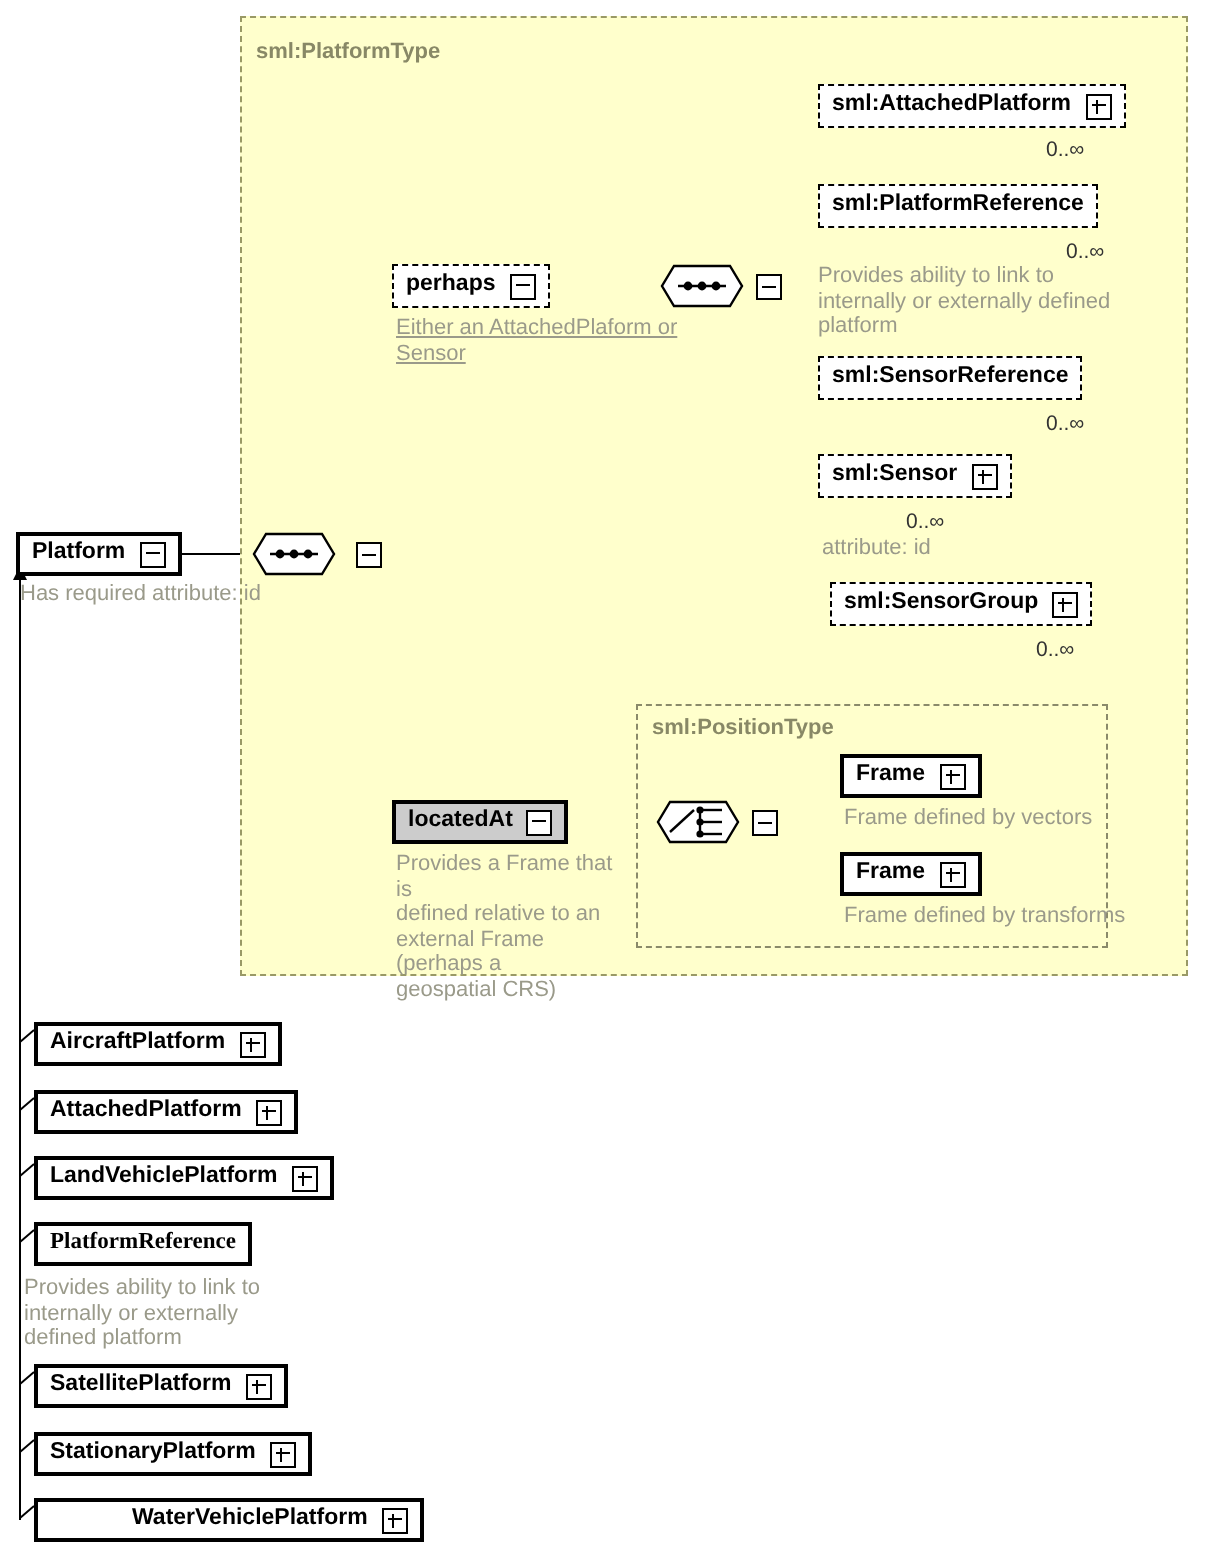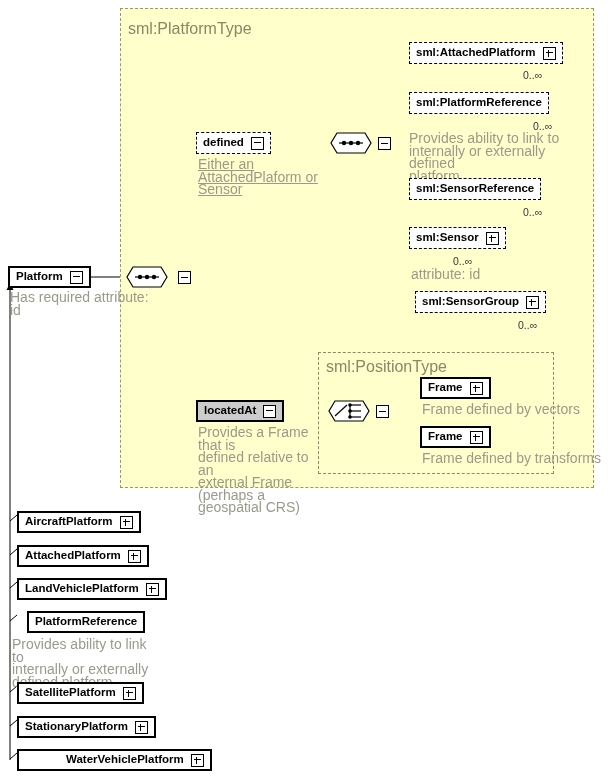--- a/index.html
+++ b/index.html
@@ -34,22 +34,22 @@
     background: #ffffcc;
     border: 1px dashed #999966;
     box-sizing: border-box;
   }
   .typebox.inner {
     background: #ffffcc;
     border: 1px dashed #8a8a6a;
   }
   .typebox-label {
     position: absolute;
-    font-size: 16px;
-    font-weight: normal;
+    font-size: 11px;
+    font-weight: bold;
     color: #888866;
     white-space: nowrap;
   }
 
   
   .node {
     position: absolute;
     box-sizing: border-box;
     height: 22px;
     display: flex;
@@ -128,21 +128,21 @@
     content: "";
     position: absolute;
     left: 2px; top: 5px;
     width: 7px; height: 1px;
     background: #000000;
   }
 
   
   .annot {
     position: absolute;
-    font-size: 14px;
+    font-size: 11px;
     line-height: 12.5px;
     color: #9a9a8a;
     white-space: pre-line;
   }
   .card {
     position: absolute;
     font-size: 10.5px;
     color: #333333;
     white-space: nowrap;
   }
@@ -234,21 +234,21 @@
       <polygon points="7,2 35,2 41,12 35,22 7,22 1,12" fill="#ffffff" stroke="#000" stroke-width="1.2"></polygon>
       <line x1="9" y1="12" x2="33" y2="12" stroke="#000" stroke-width="1.2"></line>
       <circle cx="14" cy="12" r="2.2" fill="#000"></circle>
       <circle cx="21" cy="12" r="2.2" fill="#000"></circle>
       <circle cx="28" cy="12" r="2.2" fill="#000"></circle>
     </svg>
   </div>
   <div class="pmwire" style="left:178px; top:271px;"></div>
 
   <div class="node optional" style="left:196px; top:132px;">
-    <span class="node-label">defined</span>
+    <span class="node-label">perhaps</span>
     <span class="pm"></span>
   </div>
   <div class="annot" style="left:198px; top:158px; width:160px;text-decoration:underline;">Either an AttachedPlaform or
 Sensor</div>
 
   <div class="compositor" style="left:330px; top:131px;">
     <svg width="42" height="24" viewBox="0 0 42 24">
       <polygon points="7,2 35,2 41,12 35,22 7,22 1,12" fill="#ffffff" stroke="#000" stroke-width="1.2"></polygon>
       <line x1="9" y1="12" x2="33" y2="12" stroke="#000" stroke-width="1.2"></line>
       <circle cx="14" cy="12" r="2.2" fill="#000"></circle>
@@ -334,21 +334,21 @@
   <div class="node" style="left:17px; top:511px;">
     <span class="node-label">AircraftPlatform</span>
     <span class="pm plus"></span>
   </div>
 
   <div class="node" style="left:17px; top:578px;">
     <span class="node-label">LandVehiclePlatform</span>
     <span class="pm plus"></span>
   </div>
 
-  <div class="node" style="left:27px; top:611px;">
+  <div class="node" style="left:17px; top:611px;font-family:Liberation Serif, serif;">
     <span class="node-label">PlatformReference</span>
   </div>
   <div class="annot" style="left:12px; top:638px; width:150px;">Provides ability to link to
 internally or externally
 defined platform</div>
 
   <div class="node" style="left:17px; top:682px;">
     <span class="node-label">SatellitePlatform</span>
     <span class="pm plus"></span>
   </div>

